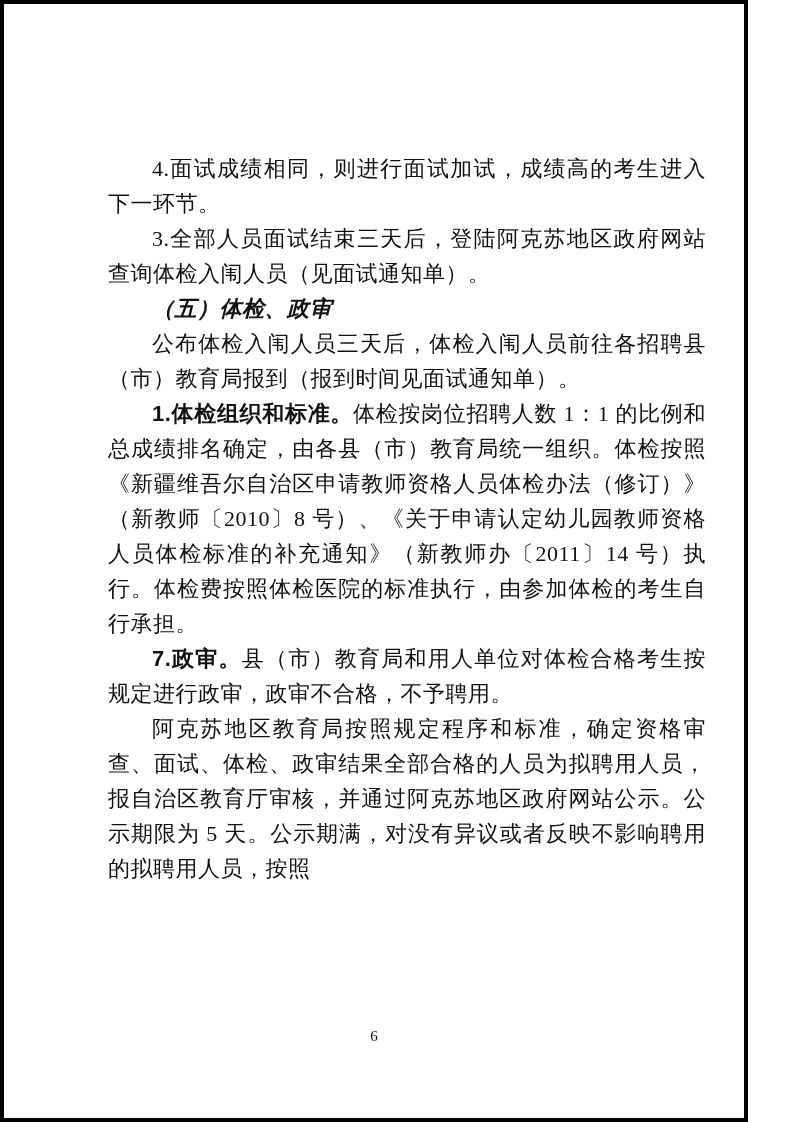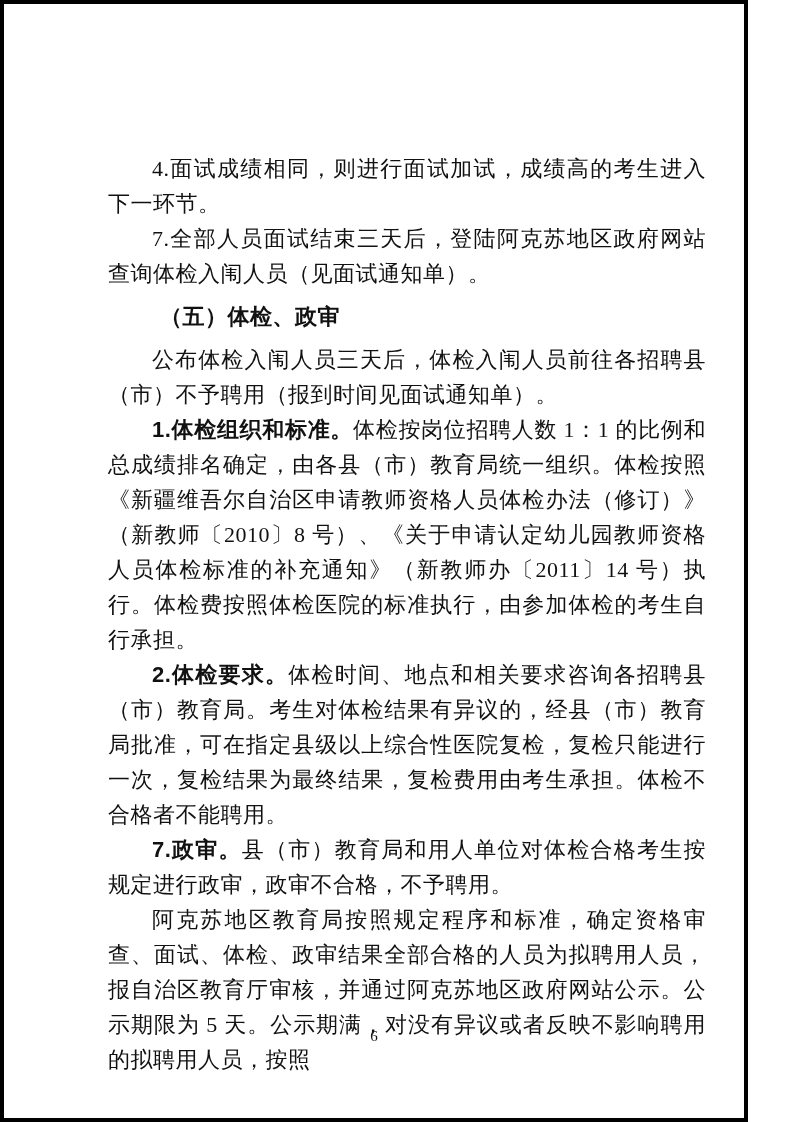--- a/index.html
+++ b/index.html
@@ -27,25 +27,26 @@
     line-height: 35px;
     text-align: justify;
     letter-spacing: 0.5px;
   }
   .para {
     margin: 0;
     padding: 0;
     text-indent: 2em;
   }
   .heading {
-    margin: 8px;
+    margin: 0;
     padding: 0;
     text-indent: 2em;
     font-weight: bold;
     font-family: "Liberation Sans", "DejaVu Sans", sans-serif;
+    font-style: italic;
   }
   .lead {
     font-weight: bold;
     font-family: "Liberation Sans", "DejaVu Sans", sans-serif;
   }
   .footer {
     position: absolute;
     left: 0;
     right: 0;
     top: 1022px;
@@ -56,29 +57,28 @@
   }
 </style>
 </head>
 <body>
 
 <div class="page">
   <div class="content">
 
     <p class="para"><span>4.面试成绩相同，则进行面试加试，成绩高的考生进入下一环节。</span></p>
 
-    <p class="para"><span>7.全部人员面试结束三天后，登陆阿克苏地区政府网站查询体检入闱人员（见面试通知单）。</span></p>
+    <p class="para"><span>3.全部人员面试结束三天后，登陆阿克苏地区政府网站查询体检入闱人员（见面试通知单）。</span></p>
 
     <p class="heading"><span>（五）体检、政审</span></p>
 
-    <p class="para"><span>公布体检入闱人员三天后，体检入闱人员前往各招聘县（市）不予聘用（报到时间见面试通知单）。</span></p>
+    <p class="para"><span>公布体检入闱人员三天后，体检入闱人员前往各招聘县（市）教育局报到（报到时间见面试通知单）。</span></p>
 
     <p class="para"><span class="lead">1.体检组织和标准。</span><span>体检按岗位招聘人数 1：1 的比例和总成绩排名确定，由各县（市）教育局统一组织。体检按照《新疆维吾尔自治区申请教师资格人员体检办法（修订）》（新教师〔2010〕8 号）、《关于申请认定幼儿园教师资格人员体检标准的补充通知》（新教师办〔2011〕14 号）执行。体检费按照体检医院的标准执行，由参加体检的考生自行承担。</span></p>
 
-    <p class="para"><span class="lead">2.体检要求。</span><span>体检时间、地点和相关要求咨询各招聘县（市）教育局。考生对体检结果有异议的，经县（市）教育局批准，可在指定县级以上综合性医院复检，复检只能进行一次，复检结果为最终结果，复检费用由考生承担。体检不合格者不能聘用。</span></p>
 
     <p class="para"><span class="lead">7.政审。</span><span>县（市）教育局和用人单位对体检合格考生按规定进行政审，政审不合格，不予聘用。</span></p>
 
 
     <p class="para"><span>阿克苏地区教育局按照规定程序和标准，确定资格审查、面试、体检、政审结果全部合格的人员为拟聘用人员，报自治区教育厅审核，并通过阿克苏地区政府网站公示。公示期限为 5 天。公示期满，对没有异议或者反映不影响聘用的拟聘用人员，按照</span></p>
 
   </div>
 
   <div class="footer">
     <span>6</span>

